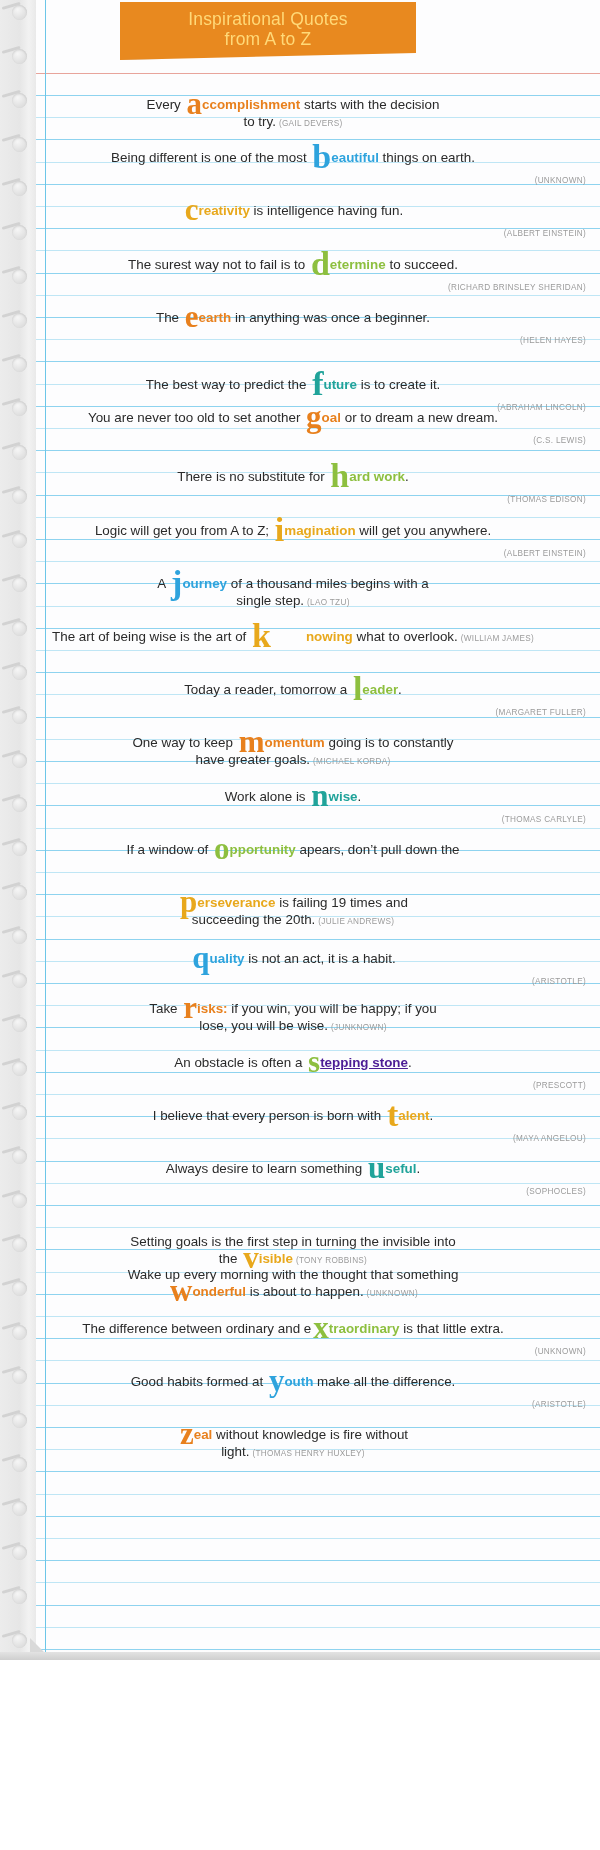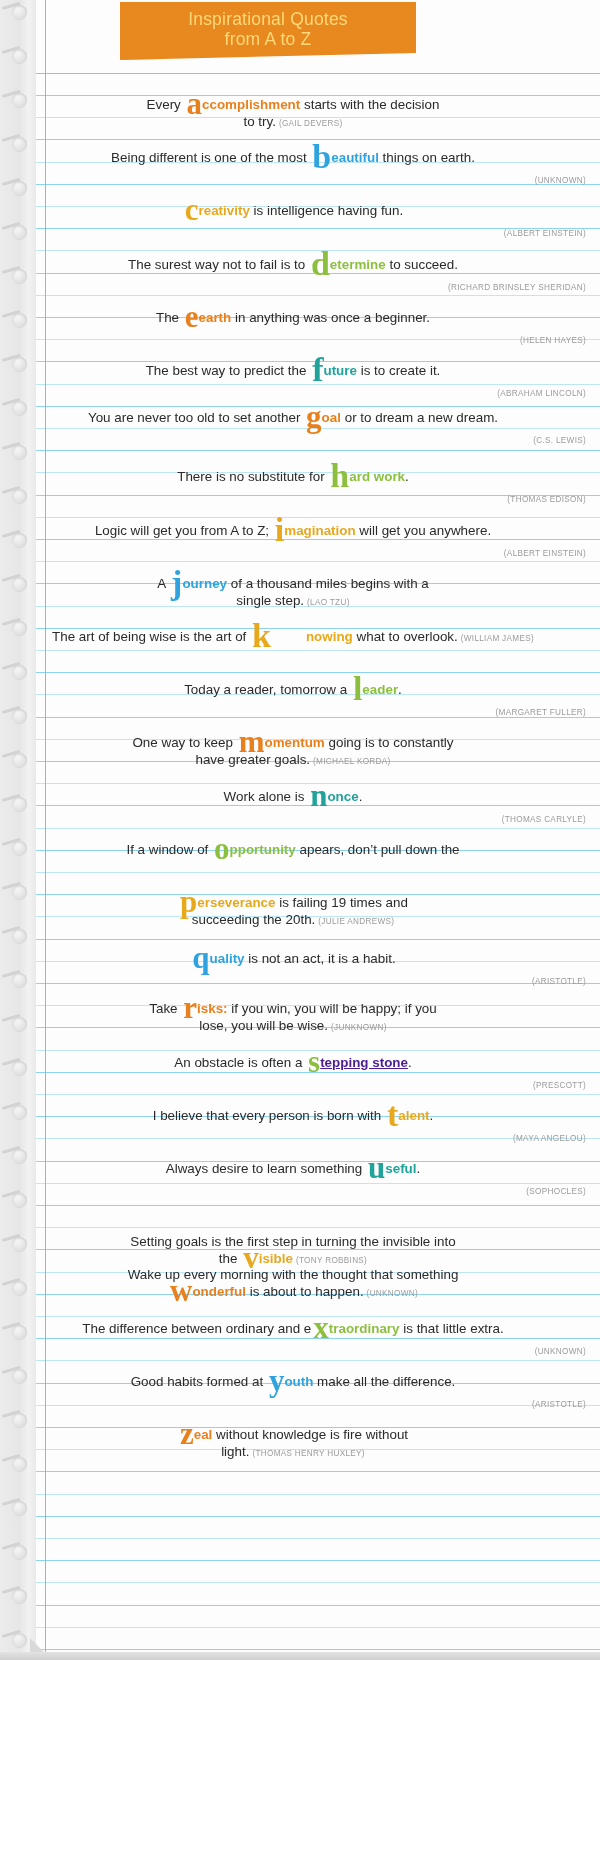--- a/index.html
+++ b/index.html
@@ -359,21 +359,21 @@
         <div class="attr-line"><span class="attr">(ALBERT EINSTEIN)</span></div>
       </div>
       <div class="quote" style="top: 256px;">
         <div class="qline">The surest way not to fail is to <span class="drop tall" style="color: rgb(141, 191, 63);">d</span><span class="cw" style="color: rgb(141, 191, 63);">etermine</span> to succeed.</div>
         <div class="attr-line"><span class="attr">(RICHARD BRINSLEY SHERIDAN)</span></div>
       </div>
       <div class="quote" style="top: 309px;">
         <div class="qline">The <span class="drop" style="color: rgb(232, 128, 29);">e</span><span class="cw" style="color: rgb(232, 128, 29);">earth</span> in anything was once a beginner.</div>
         <div class="attr-line"><span class="attr">(HELEN HAYES)</span></div>
       </div>
-      <div class="quote" style="top: 362px;">
+      <div class="quote" style="top: 376px;">
         <div class="qline">The best way to predict the <span class="drop tall" style="color: rgb(32, 163, 154);">f</span><span class="cw" style="color: rgb(32, 163, 154);">uture</span> is to create it.</div>
         <div class="attr-line"><span class="attr">(ABRAHAM LINCOLN)</span></div>
       </div>
       <div class="quote" style="top: 409px;">
         <div class="qline">You are never too old to set another <span class="drop" style="color: rgb(232, 128, 29);">g</span><span class="cw" style="color: rgb(232, 128, 29);">oal</span> or to dream a new dream.</div>
         <div class="attr-line"><span class="attr">(C.S. LEWIS)</span></div>
       </div>
       <div class="quote" style="top: 468px;">
         <div class="qline">There is no substitute for <span class="drop tall" style="color: rgb(141, 191, 63);">h</span><span class="cw" style="color: rgb(141, 191, 63);">ard work</span>.</div>
         <div class="attr-line"><span class="attr">(THOMAS EDISON)</span></div>
@@ -391,21 +391,21 @@
       </div>
       <div class="quote" style="top: 681px;">
         <div class="qline">Today a reader, tomorrow a <span class="drop tall" style="color: rgb(141, 191, 63);">l</span><span class="cw" style="color: rgb(141, 191, 63);">eader</span>.</div>
         <div class="attr-line"><span class="attr">(MARGARET FULLER)</span></div>
       </div>
       <div class="quote" style="top: 734px;">
         <div class="qline">One way to keep <span class="drop" style="color: rgb(232, 128, 29);">m</span><span class="cw" style="color: rgb(232, 128, 29);">omentum</span> going is to constantly</div>
         <div class="qline">have greater goals.<span class="attr inline-attr">(MICHAEL KORDA)</span></div>
       </div>
       <div class="quote" style="top: 788px;">
-        <div class="qline">Work alone is <span class="drop" style="color: rgb(32, 163, 154);">n</span><span class="cw" style="color: rgb(32, 163, 154);">once</span>.</div>
+        <div class="qline">Work alone is <span class="drop" style="color: rgb(32, 163, 154);">n</span><span class="cw" style="color: rgb(32, 163, 154);">wise</span>.</div>
         <div class="attr-line"><span class="attr">(THOMAS CARLYLE)</span></div>
       </div>
       <div class="quote" style="top: 841px;">
         <div class="qline">If a window of <span class="drop" style="color: rgb(141, 191, 63);">o</span><span class="cw" style="color: rgb(141, 191, 63);">pportunity</span> apears, don’t pull down the</div>
       </div>
       <div class="quote" style="top: 894px;">
         <div class="qline"><span class="drop" style="color: rgb(232, 168, 28);">p</span><span class="cw" style="color: rgb(232, 168, 28);">erseverance</span> is failing 19 times and</div>
         <div class="qline">succeeding the 20th.<span class="attr inline-attr">(JULIE ANDREWS)</span></div>
       </div>
       <div class="quote" style="top: 950px;">

